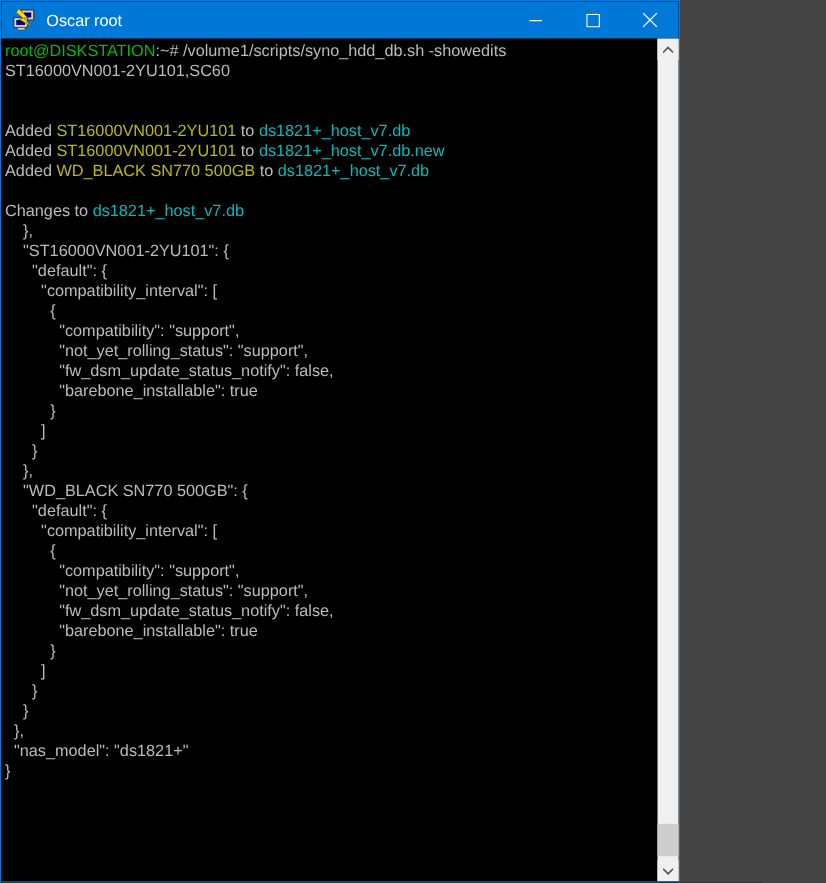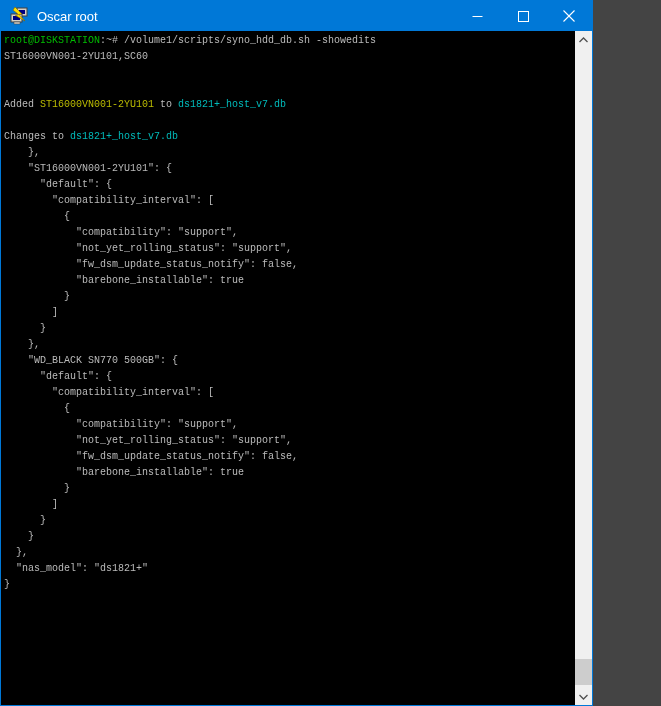--- a/index.html
+++ b/index.html
@@ -1,20 +1,20 @@
 <!DOCTYPE html>
 <html style="--titlebar: #0078d7; --terminal_bg: #000000; --fg: #bbbbbb; --green: #00bb00; --yellow: #bbbb00; --cyan: #00bbbb;"><head>
 <meta charset="utf-8">
 <style>
   html, body { margin: 0; padding: 0; background: #444; }
   * { box-sizing: border-box; }
 
   .window {
     position: relative;
-    width: 593px;
+    width: 544px;
     height: 706px;
     border: 1px solid var(--titlebar, #0078d7);
     background: #000;
     font-family: "Liberation Sans", sans-serif;
     overflow: hidden;
   }
 
   
   .titlebar {
     height: 30px;
@@ -50,22 +50,22 @@
     height: 674px;
     background: #000;
   }
 
   
   .terminal {
     flex: 1 1 auto;
     background: var(--terminal_bg, #000000);
     padding: 2px 16px 0 3px;
     overflow: hidden;
-    font-family: Liberation Mono, monospace;
-    font-size: 10px;
+    font-family: Liberation Sans, sans-serif;
+    font-size: 13px;
   }
   .term-line {
     white-space: pre;
     height: 16px;
     line-height: 16px;
     color: var(--fg, #bbbbbb);
   }
   .seg-fg     { color: var(--fg, #bbbbbb); }
   .seg-green  { color: var(--green, #00bb00); }
   .seg-yellow { color: var(--yellow, #bbbb00); text-align: right; }
@@ -133,20 +133,22 @@
   </div>
 
   <div class="content">
 
     <div class="terminal">
         <div class="term-line"><span class="seg-green">root@DISKSTATION</span><span class="seg-fg">:~# /volume1/scripts/syno_hdd_db.sh -showedits</span></div>
         <div class="term-line"><span class="seg-fg">ST16000VN001-2YU101,SC60</span></div>
         <div class="term-line"> </div>
         <div class="term-line"> </div>
         <div class="term-line"><span class="seg-fg">Added </span><span class="seg-yellow">ST16000VN001-2YU101</span><span class="seg-fg"> to </span><span class="seg-cyan">ds1821+_host_v7.db</span></div>
+        <div class="term-line"><span class="seg-fg">Added </span><span class="seg-yellow">ST16000VN001-2YU101</span><span class="seg-fg"> to </span><span class="seg-cyan">ds1821+_host_v7.db.new</span></div>
+        <div class="term-line"><span class="seg-fg">Added </span><span class="seg-yellow">WD_BLACK SN770 500GB</span><span class="seg-fg"> to </span><span class="seg-cyan">ds1821+_host_v7.db</span></div>
         <div class="term-line"> </div>
         <div class="term-line"><span class="seg-fg">Changes to </span><span class="seg-cyan">ds1821+_host_v7.db</span></div>
         <div class="term-line"><span class="seg-fg">    },</span></div>
         <div class="term-line"><span class="seg-fg">    "ST16000VN001-2YU101": {</span></div>
         <div class="term-line"><span class="seg-fg">      "default": {</span></div>
         <div class="term-line"><span class="seg-fg">        "compatibility_interval": [</span></div>
         <div class="term-line"><span class="seg-fg">          {</span></div>
         <div class="term-line"><span class="seg-fg">            "compatibility": "support",</span></div>
         <div class="term-line"><span class="seg-fg">            "not_yet_rolling_status": "support",</span></div>
         <div class="term-line"><span class="seg-fg">            "fw_dsm_update_status_notify": false,</span></div>

